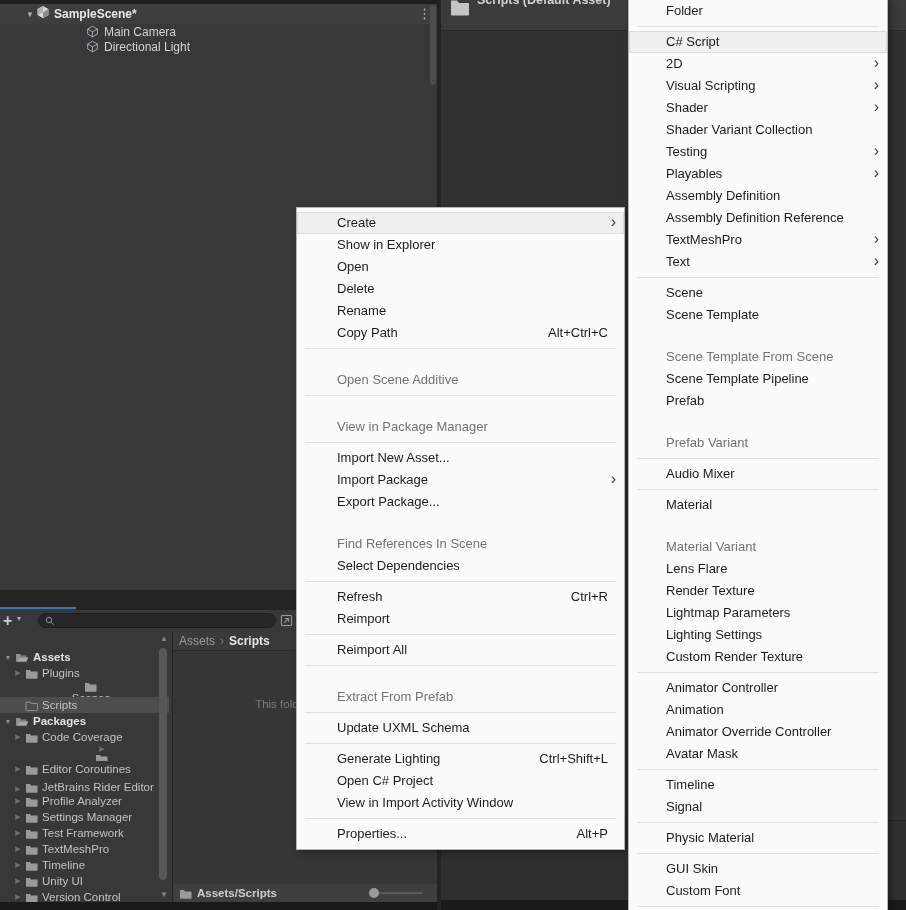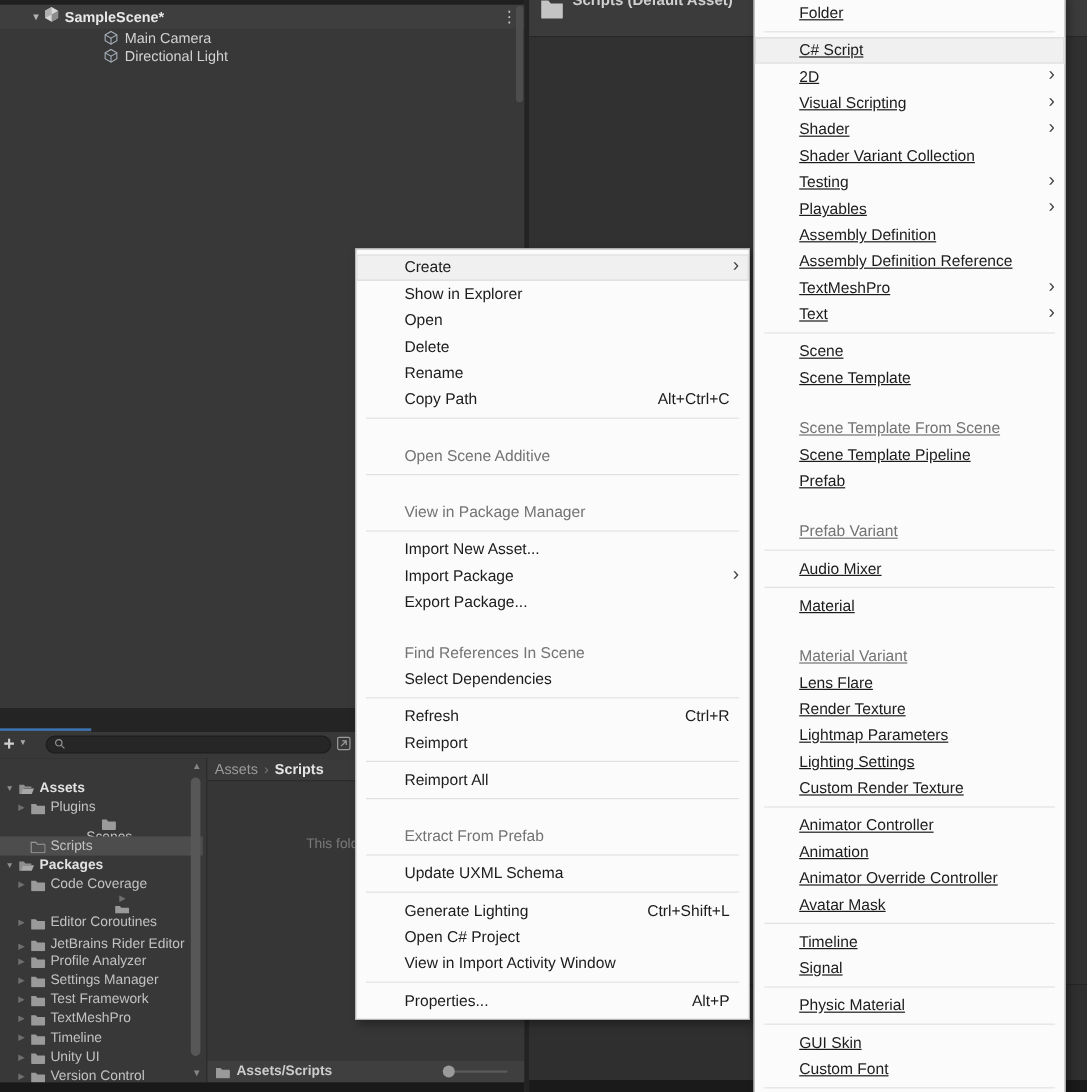--- a/index.html
+++ b/index.html
@@ -65,21 +65,21 @@
   .insp-div2{position:absolute;left:0;top:820px;width:465px;height:1px;background:#262626;}
   .insp-foot{position:absolute;left:0;top:821px;width:465px;height:79px;background:#2f2f2f;}
   .insp-strip{position:absolute;left:0;top:900px;width:465px;height:10px;background:#1a1a1a;}
 
   
   .menu{position:absolute;background:#fbfbfb;border:1px solid #b5b5b5;box-sizing:border-box;
         box-shadow:3px 3px 7px rgba(0,0,0,.35);padding:4px 0;z-index:10;font-size:13px;color:#1c1c1c;}
   #context-menu{left:296px;top:207px;width:329px;}
   #create-submenu{left:628px;top:-5px;width:260px;z-index:11;}
   .mi{position:relative;height:22px;line-height:22px;padding-left:40px;padding-right:16px;white-space:nowrap;}
-  #create-submenu .mi{padding-left:37px;text-decoration:underline;}
+  #create-submenu .mi{padding-left:37px;}
   .mi.hl{background:#f0f0f0;box-shadow:inset 0 0 0 1px #dcdcdc;}
   .mi.dis{color:#737373;margin-top:20px;}
   .mi .sc{position:absolute;right:16px;top:0;}
   .mi .arr{position:absolute;right:8px;top:-1px;color:#404040;font-size:16px;}
   .msep{height:1px;background:#e1e1e1;margin:4px 8px;}
 </style>
 </head>
 <body>
 
 <div class="stage">

